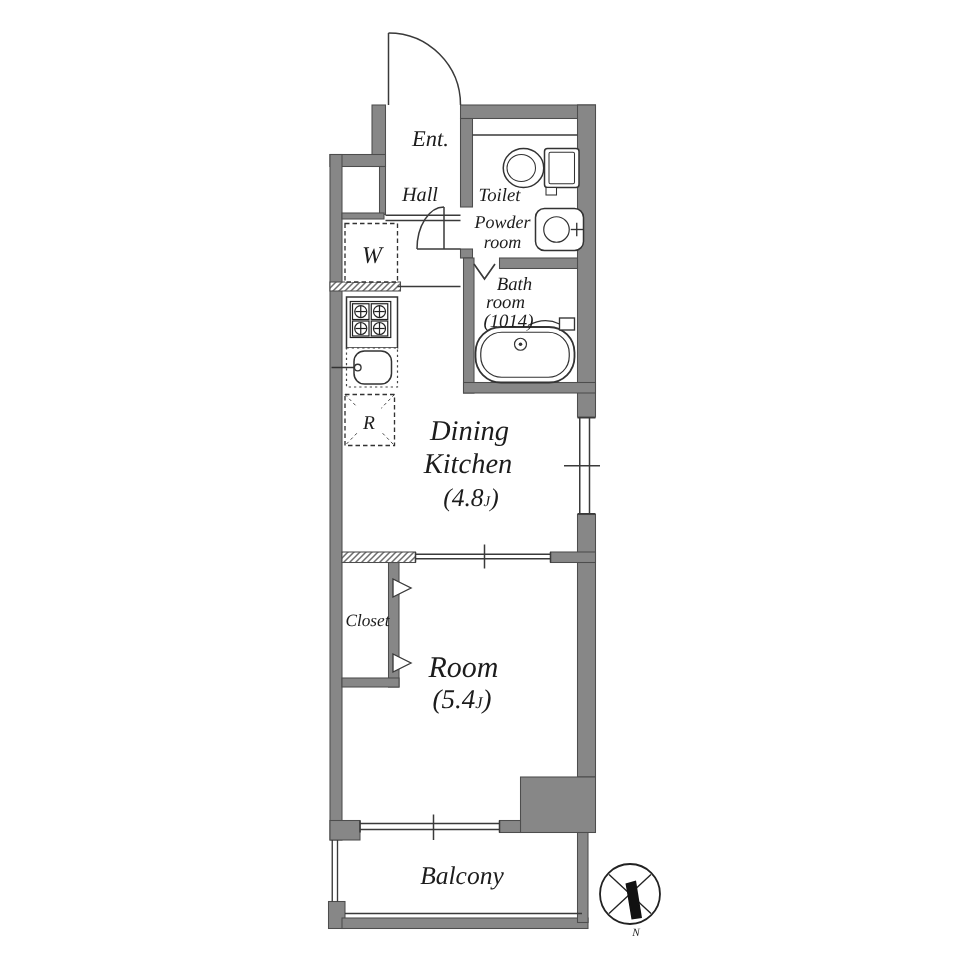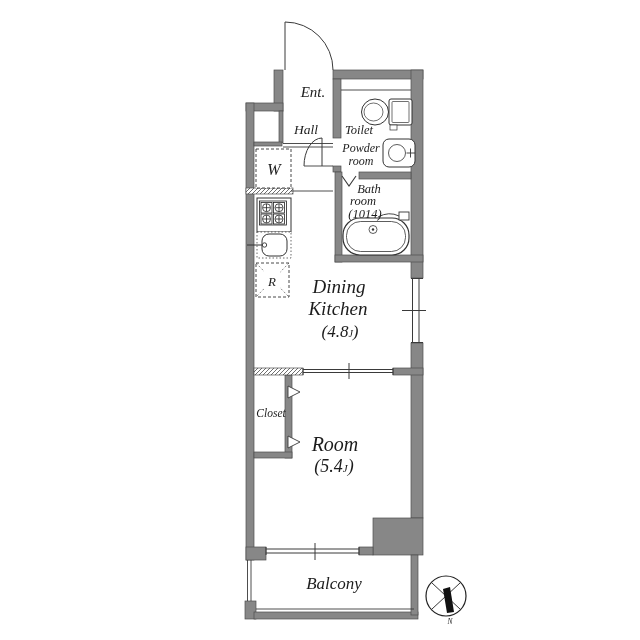--- a/index.html
+++ b/index.html
@@ -1,17 +1,17 @@
 <!DOCTYPE html>
 <html><head>
 <meta charset="utf-8">
 <style>
   html,body{margin:0;padding:0;background:#ffffff;}
   .canvas{position:relative;width:536px;height:640px;background:#ffffff;overflow:hidden;
-          font-family:"Liberation Serif", serif;margin-left:26px;}
+          font-family:"Liberation Serif", serif;}
   svg{position:absolute;left:0;top:0;}
   text{font-family:"Liberation Serif", serif;font-style:italic;fill:#1c1c1c;}
 </style>
 </head>
 <body>
 
 <div class="canvas">
 <svg width="640" height="640" viewBox="0 0 640 640">
   <defs>
     <pattern id="hatch" width="4" height="4" patternUnits="userSpaceOnUse">

